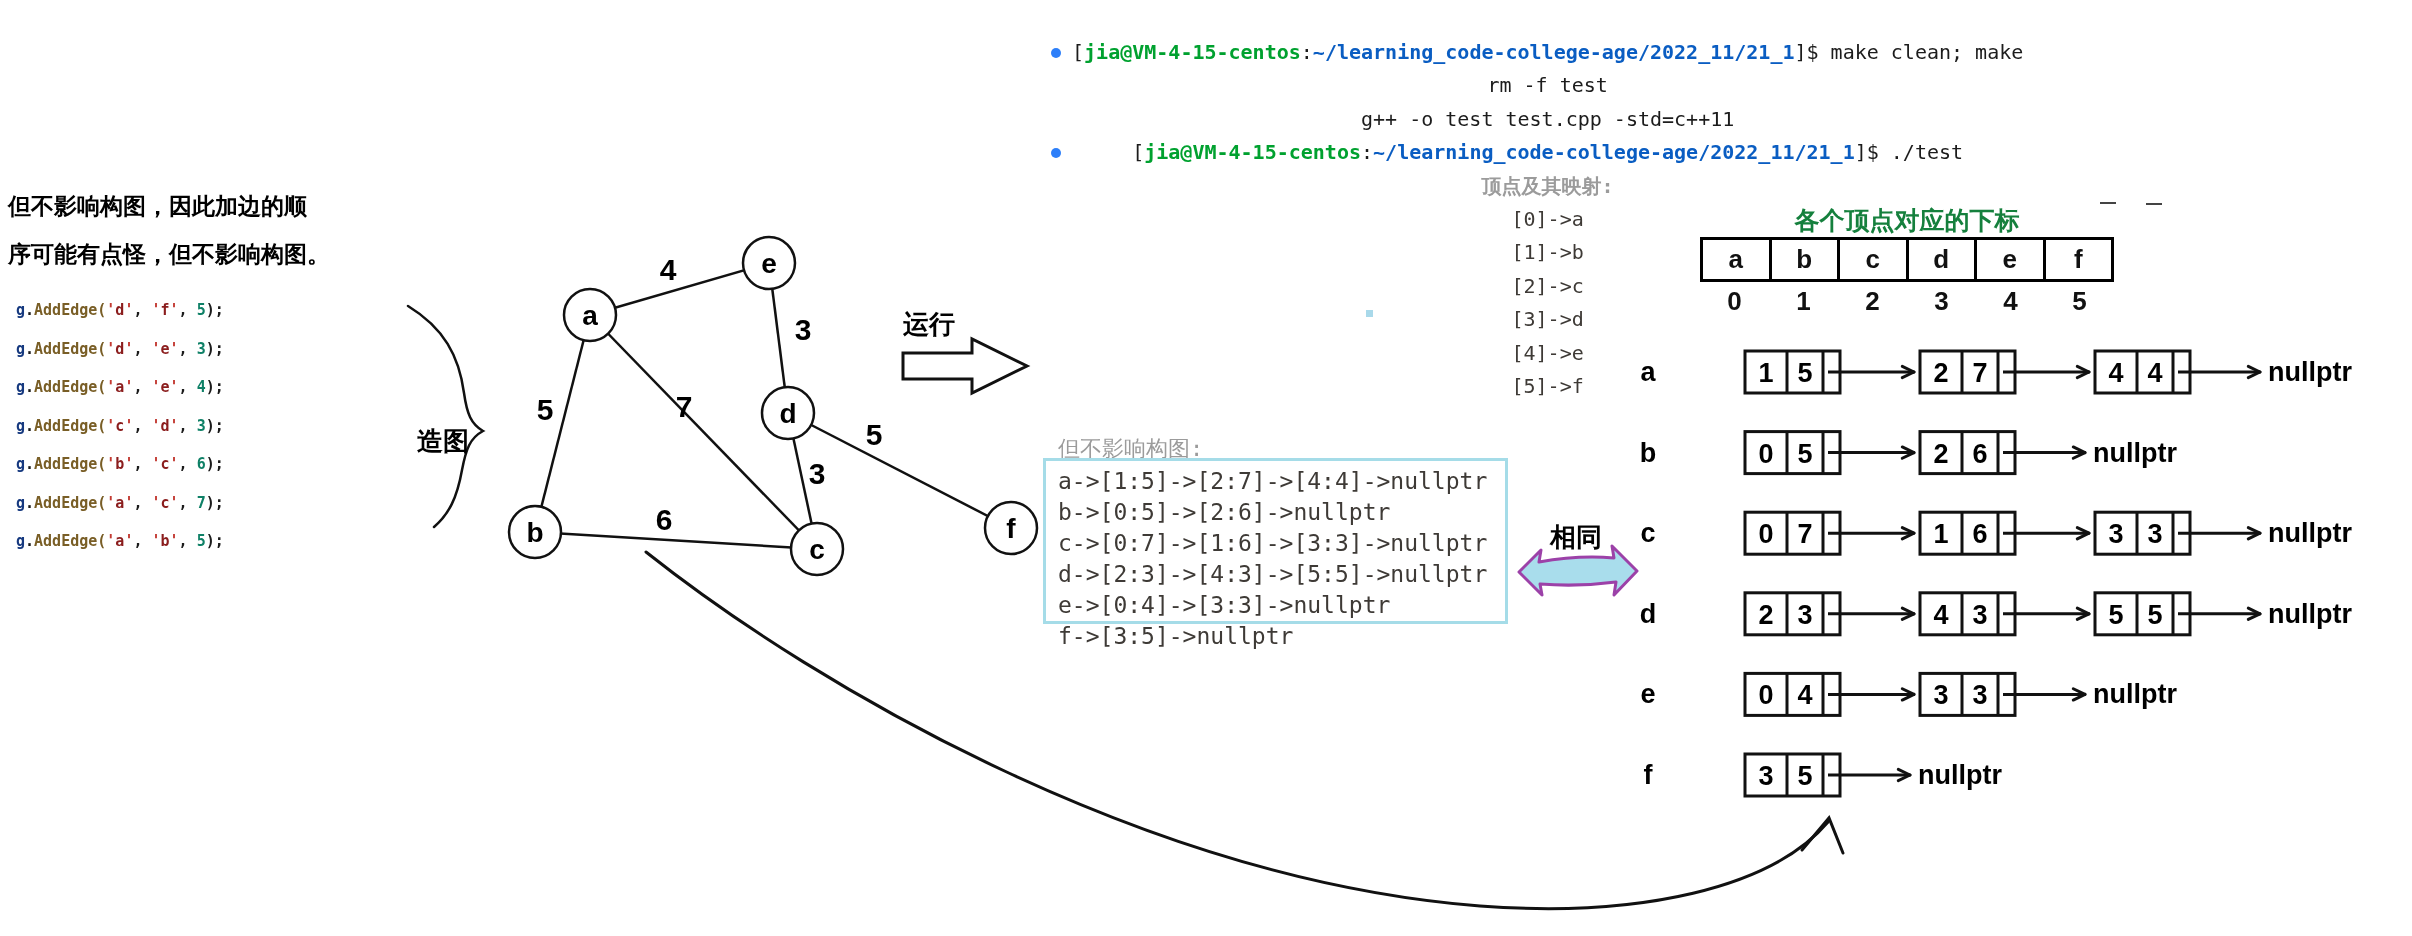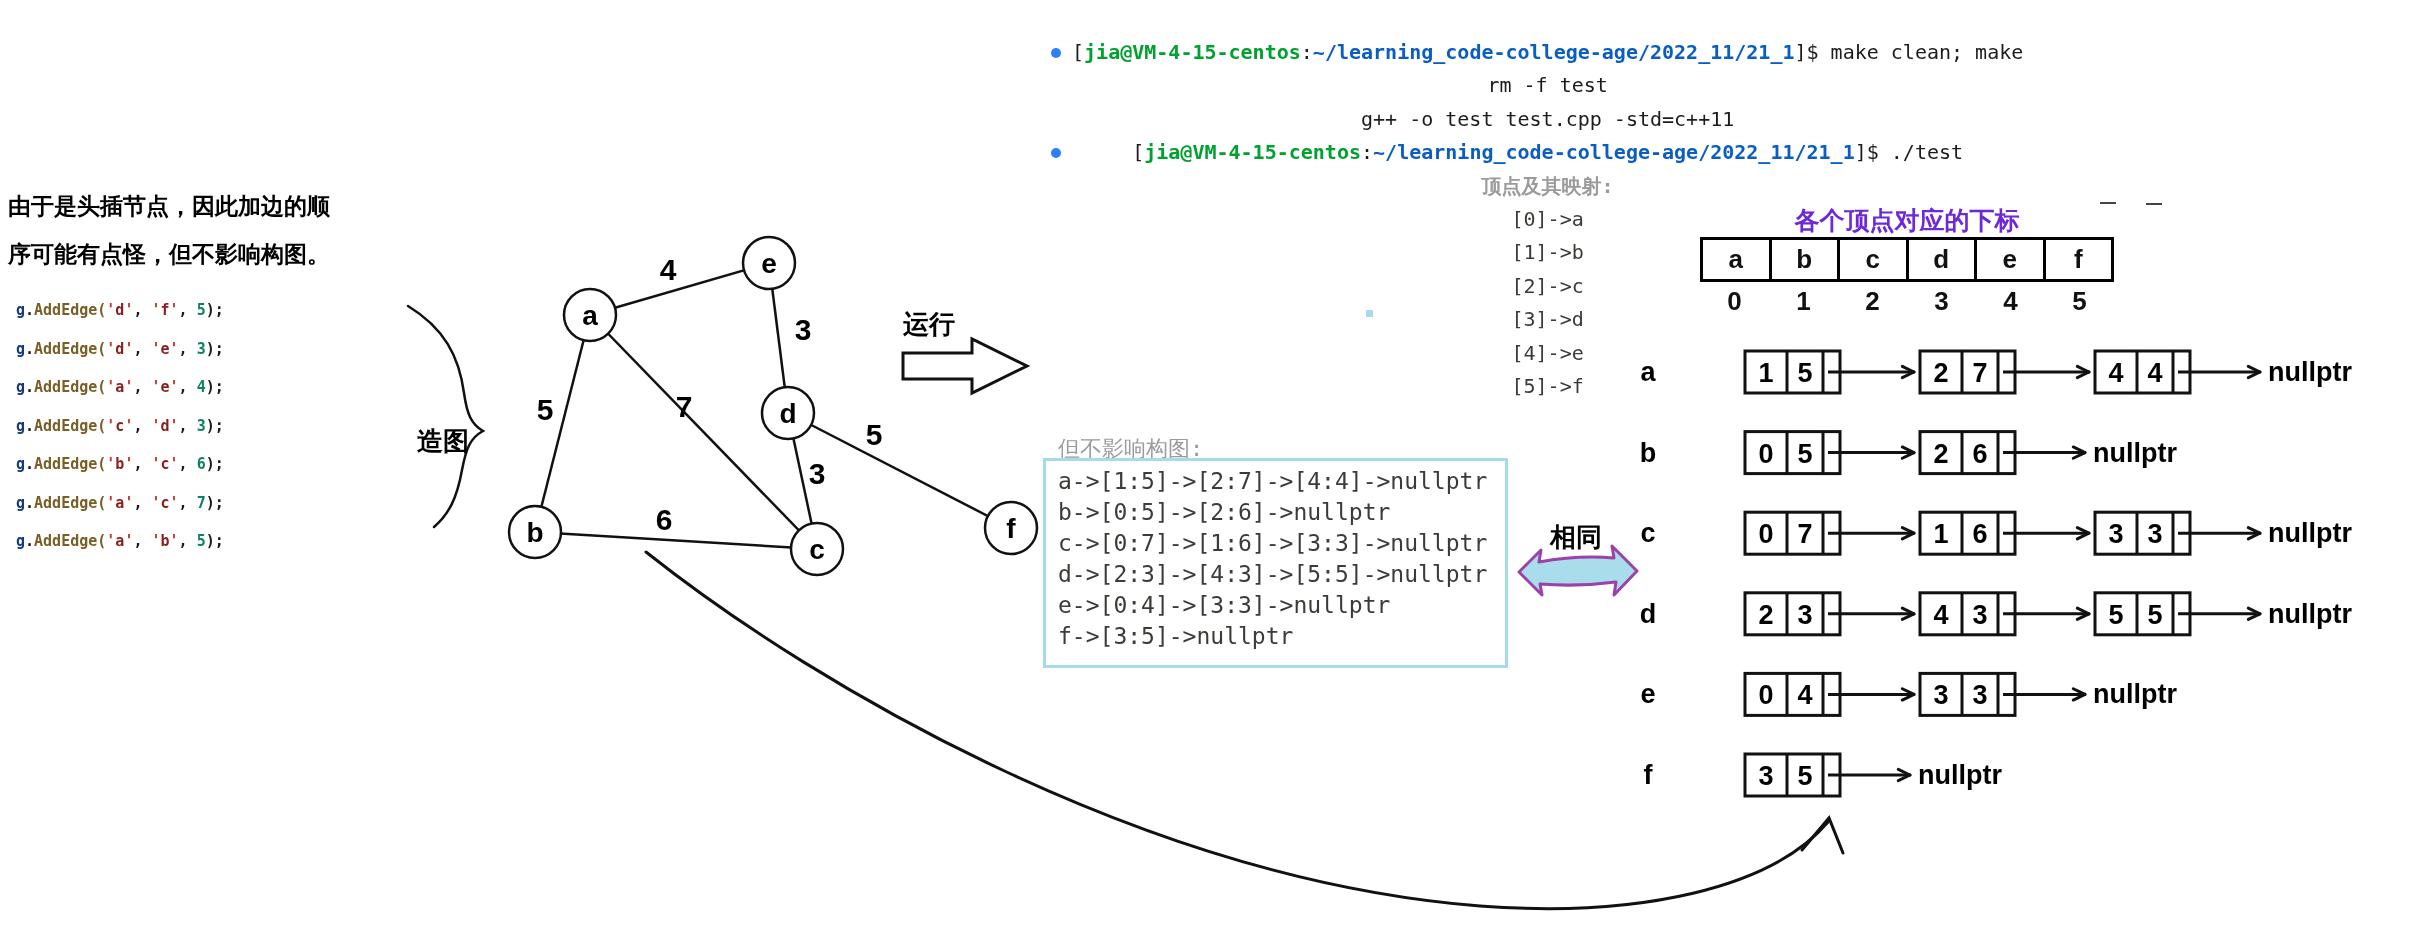--- a/index.html
+++ b/index.html
@@ -17,42 +17,42 @@
   
   .term{position:absolute;left:1072px;top:36px;font-family:"DejaVu Sans Mono",monospace;font-size:20px;
         line-height:33.4px;white-space:pre;color:var(--term_text);}
   .t-line{position:relative;text-align:center;}
   .t-grey{color:var(--grey_label);font-weight:bold;}
   .t-map{color:var(--output_text);}
   .t-g{color:var(--term_green);font-weight:bold;}
   .t-p{color:var(--term_blue);font-weight:bold;}
   .bullet{position:absolute;left:-21px;top:12px;width:10px;height:10px;border-radius:50%;background:var(--bullet);}
   .adj-label{position:absolute;left:1058px;top:434px;font-family:"DejaVu Sans Mono",monospace;font-size:22px;color:var(--grey_label);}
-  .adj-box{position:absolute;left:1043px;top:458px;width:465px;height:210px;box-sizing:border-box;
+  .adj-box{position:absolute;left:1043px;top:458px;width:465px;height:166px;box-sizing:border-box;
            border:3px solid var(--adj_box_border);padding:5px 0 0 12px;
            font-family:"DejaVu Sans Mono",monospace;font-size:23px;line-height:31px;color:var(--output_text);white-space:pre;}
   
-  .tbl-title{position:absolute;left:1700px;top:204px;width:414px;text-align:center;font-weight:bold;font-size:25px;color:#6d28d9;}
+  .tbl-title{position:absolute;left:1700px;top:204px;width:414px;text-align:center;font-weight:bold;font-size:25px;color:#15803d;}
   .idx-table{position:absolute;left:1700px;top:237px;width:414px;height:45px;box-sizing:border-box;
              border:3px solid #000;display:flex;background:#fff;}
   .idx-cell{flex:1;border-right:3px solid #000;display:flex;align-items:center;justify-content:center;
             font-weight:bold;font-size:26px;}
   .idx-cell:last-child{border-right:none;}
   .idx-row{position:absolute;left:1700px;top:286px;width:414px;display:flex;}
   .idx-num{flex:1;text-align:center;font-weight:bold;font-size:26px;}
   
   svg.layer{position:absolute;left:0;top:0;pointer-events:none;}
   svg text{font-family:"Liberation Sans",sans-serif;}
 </style>
 </head>
 <body>
 
 <div class="canvas">
 
-  <div class="note"><span>由于是头插节点，因此加边的顺</span><br><span>序可能有点怪，但不影响构图。</span></div>
+  <div class="note"><span>但不影响构图，因此加边的顺</span><br><span>序可能有点怪，但不影响构图。</span></div>
 
   <div class="code"><div class="code-line"><span class="tok-obj">g</span><span class="tok-p">.</span><span class="tok-fn">AddEdge(</span><span class="tok-q">'</span><span class="tok-ch">d</span><span class="tok-q">'</span><span class="tok-p">, </span><span class="tok-q">'</span><span class="tok-ch">f</span><span class="tok-q">'</span><span class="tok-p">, </span><span class="tok-num">5</span><span class="tok-p">);</span></div><div class="code-line"><span class="tok-obj">g</span><span class="tok-p">.</span><span class="tok-fn">AddEdge(</span><span class="tok-q">'</span><span class="tok-ch">d</span><span class="tok-q">'</span><span class="tok-p">, </span><span class="tok-q">'</span><span class="tok-ch">e</span><span class="tok-q">'</span><span class="tok-p">, </span><span class="tok-num">3</span><span class="tok-p">);</span></div><div class="code-line"><span class="tok-obj">g</span><span class="tok-p">.</span><span class="tok-fn">AddEdge(</span><span class="tok-q">'</span><span class="tok-ch">a</span><span class="tok-q">'</span><span class="tok-p">, </span><span class="tok-q">'</span><span class="tok-ch">e</span><span class="tok-q">'</span><span class="tok-p">, </span><span class="tok-num">4</span><span class="tok-p">);</span></div><div class="code-line"><span class="tok-obj">g</span><span class="tok-p">.</span><span class="tok-fn">AddEdge(</span><span class="tok-q">'</span><span class="tok-ch">c</span><span class="tok-q">'</span><span class="tok-p">, </span><span class="tok-q">'</span><span class="tok-ch">d</span><span class="tok-q">'</span><span class="tok-p">, </span><span class="tok-num">3</span><span class="tok-p">);</span></div><div class="code-line"><span class="tok-obj">g</span><span class="tok-p">.</span><span class="tok-fn">AddEdge(</span><span class="tok-q">'</span><span class="tok-ch">b</span><span class="tok-q">'</span><span class="tok-p">, </span><span class="tok-q">'</span><span class="tok-ch">c</span><span class="tok-q">'</span><span class="tok-p">, </span><span class="tok-num">6</span><span class="tok-p">);</span></div><div class="code-line"><span class="tok-obj">g</span><span class="tok-p">.</span><span class="tok-fn">AddEdge(</span><span class="tok-q">'</span><span class="tok-ch">a</span><span class="tok-q">'</span><span class="tok-p">, </span><span class="tok-q">'</span><span class="tok-ch">c</span><span class="tok-q">'</span><span class="tok-p">, </span><span class="tok-num">7</span><span class="tok-p">);</span></div><div class="code-line"><span class="tok-obj">g</span><span class="tok-p">.</span><span class="tok-fn">AddEdge(</span><span class="tok-q">'</span><span class="tok-ch">a</span><span class="tok-q">'</span><span class="tok-p">, </span><span class="tok-q">'</span><span class="tok-ch">b</span><span class="tok-q">'</span><span class="tok-p">, </span><span class="tok-num">5</span><span class="tok-p">);</span></div></div>
 
   <div class="term"><div class="t-line"><span class="bullet"></span><span>[</span><span class="t-g">jia@VM-4-15-centos</span><span>:</span><span class="t-p">~/learning_code-college-age/2022_11/21_1</span><span>]$ make clean; make</span></div><div class="t-line">rm -f test</div><div class="t-line">g++ -o test test.cpp -std=c++11</div><div class="t-line"><span class="bullet"></span><span>[</span><span class="t-g">jia@VM-4-15-centos</span><span>:</span><span class="t-p">~/learning_code-college-age/2022_11/21_1</span><span>]$ ./test</span></div><div class="t-line t-grey">顶点及其映射:</div><div class="t-line t-map">[0]-&gt;a</div><div class="t-line t-map">[1]-&gt;b</div><div class="t-line t-map">[2]-&gt;c</div><div class="t-line t-map">[3]-&gt;d</div><div class="t-line t-map">[4]-&gt;e</div><div class="t-line t-map">[5]-&gt;f</div></div>
 
   <div class="adj-label">但不影响构图:</div>
   <div class="adj-box"><div class="adj-line">a-&gt;[1:5]-&gt;[2:7]-&gt;[4:4]-&gt;nullptr</div><div class="adj-line">b-&gt;[0:5]-&gt;[2:6]-&gt;nullptr</div><div class="adj-line">c-&gt;[0:7]-&gt;[1:6]-&gt;[3:3]-&gt;nullptr</div><div class="adj-line">d-&gt;[2:3]-&gt;[4:3]-&gt;[5:5]-&gt;nullptr</div><div class="adj-line">e-&gt;[0:4]-&gt;[3:3]-&gt;nullptr</div><div class="adj-line">f-&gt;[3:5]-&gt;nullptr</div></div>
 
   <div class="tbl-title">各个顶点对应的下标</div>
   <div class="idx-table">

